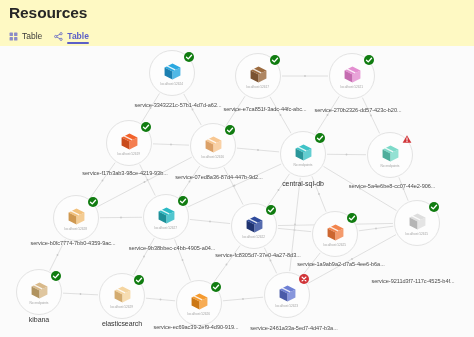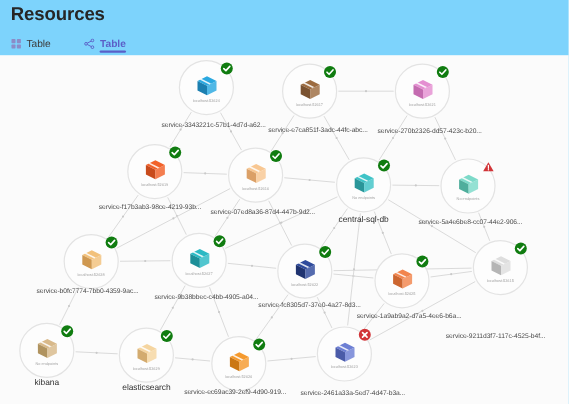--- a/index.html
+++ b/index.html
@@ -3,37 +3,37 @@
 <meta charset="utf-8">
 <style>
   * { box-sizing: border-box; }
   html, body {
     margin: 0; padding: 0;
     width: 474px; height: 337px;
     overflow: hidden;
     background: #ffffff;
     font-family: "Liberation Sans", sans-serif;
   }
-  #app { position: relative; width: 474px; height: 337px; background:#7dd3fc; }
+  #app { position: relative; width: 474px; height: 337px; background:#fef9c3; }
 
   
   .page-title {
     position: absolute;
     left: 9px; top: 4px;
     font-size: 15.5px;
     font-weight: 700;
     color: #262626;
     letter-spacing: -0.1px;
   }
   .tabbar {
     position: absolute;
     left: 9px; top: 29px;
     display: flex;
     align-items: center;
-    gap: 28px;
+    gap: 12px;
     height: 16px;
   }
   .tab {
     display: flex; align-items: center; gap: 4px;
     font-size: 8.5px; color: #3b3a39;
     cursor: pointer; padding-bottom: 2px;
     position: relative;
   }
   .tab.active { color: #5b5fc7; font-weight: 600; }
   .tab.active::after {

